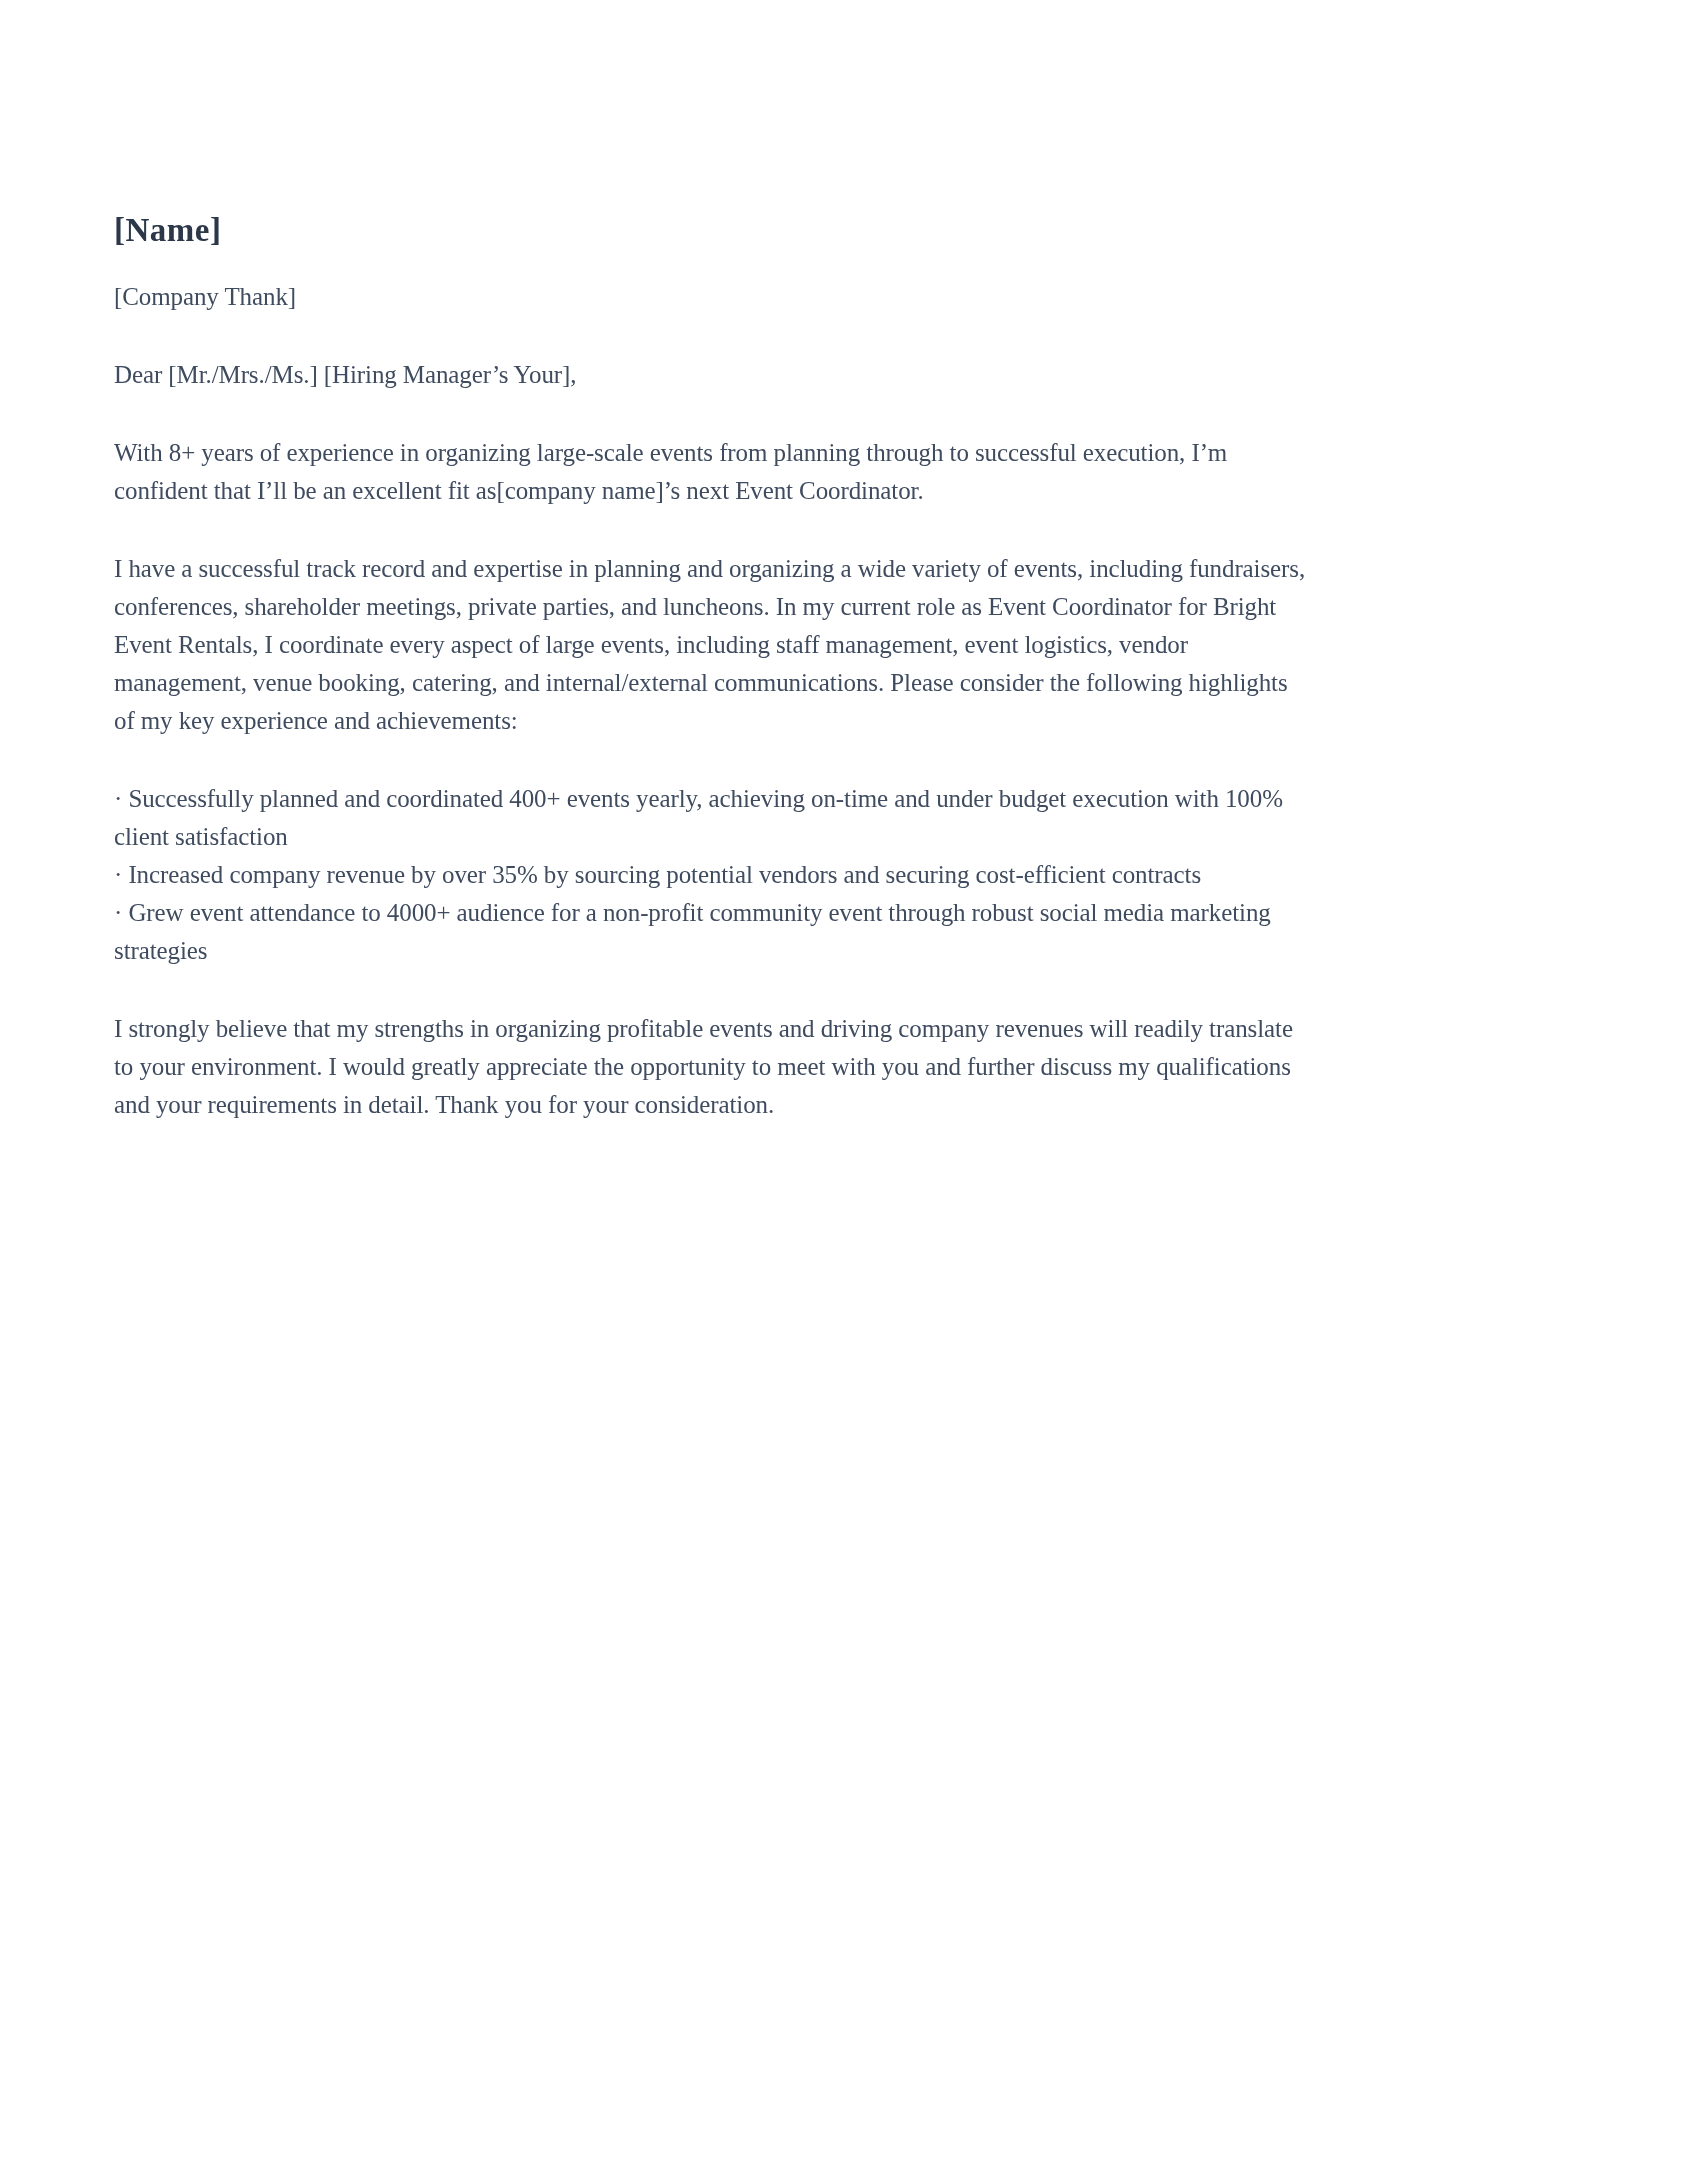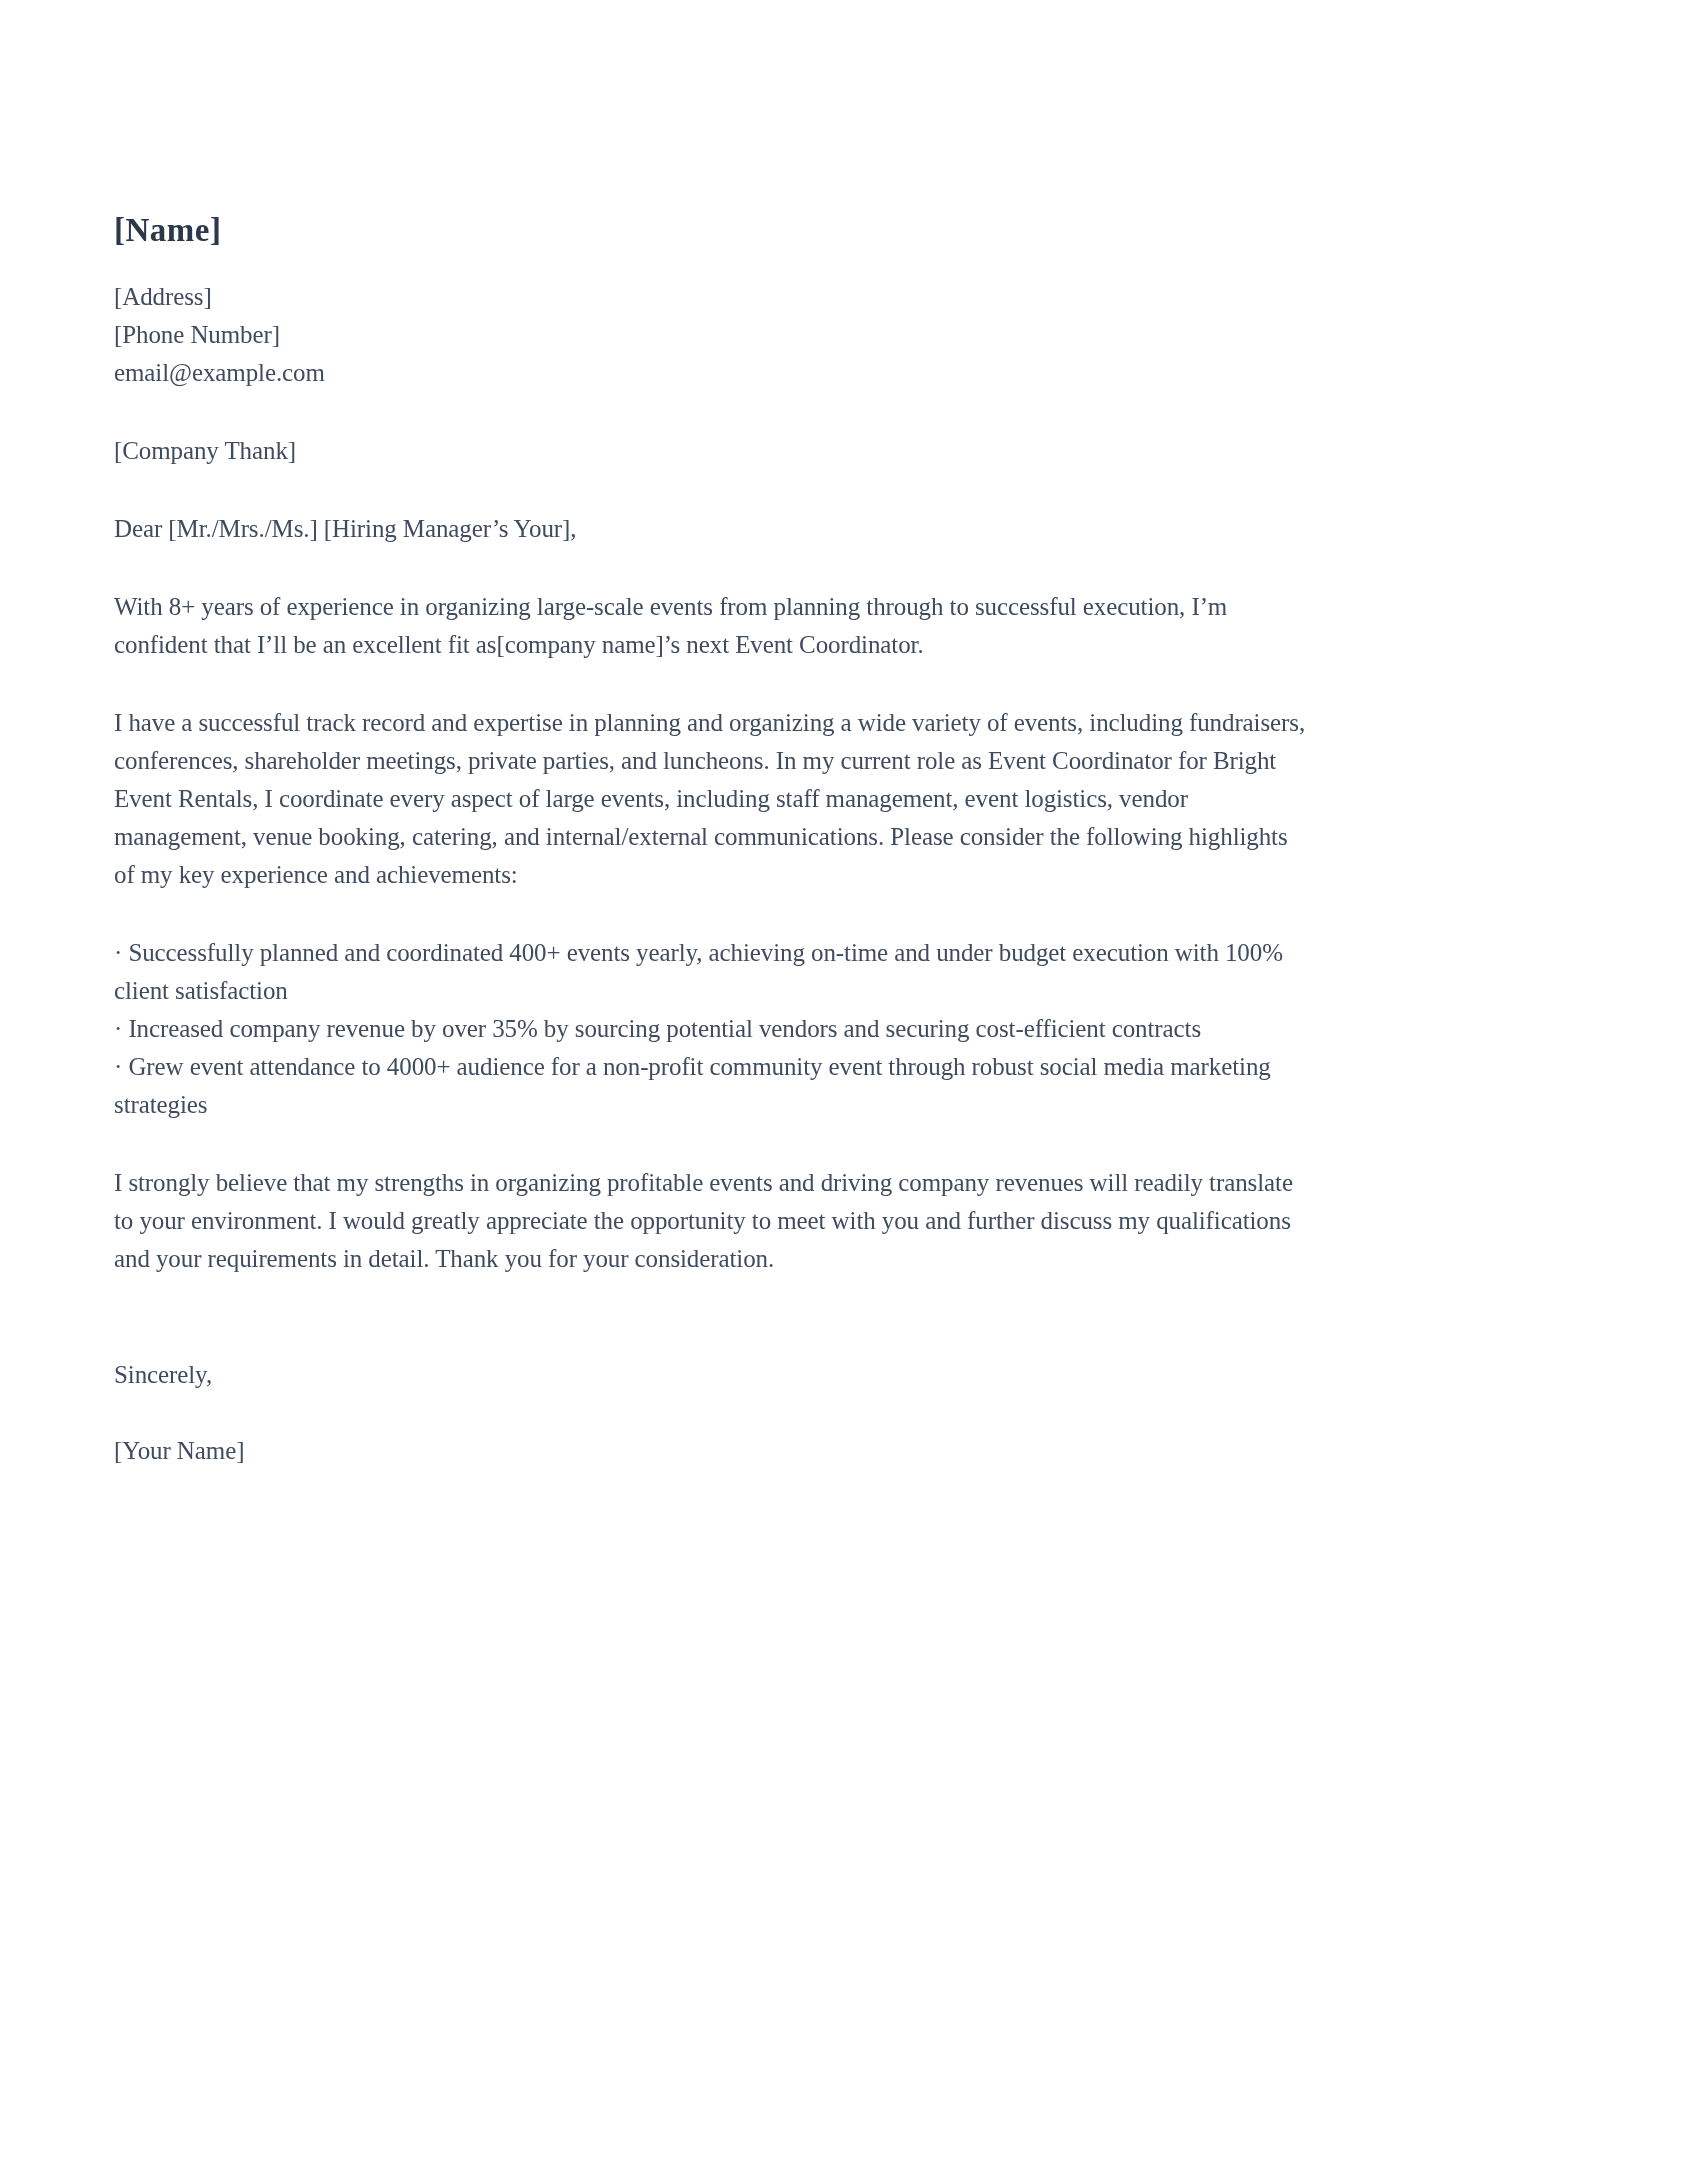--- a/index.html
+++ b/index.html
@@ -40,23 +40,20 @@
     display: block;
   }
 </style>
 </head>
 <body>
 
 <div class="page">
 
   <h1 class="sender-name">[Name]</h1>
 
-  <div class="block">[Address]
-[Phone Number]
-email@example.com</div>
 
 
   <p class="block">[Company Thank]</p>
 
   <p class="block">Dear [Mr./Mrs./Ms.] [Hiring Manager’s Your],</p>
 
   <p class="block">With 8+ years of experience in organizing large-scale events from planning through to successful execution, I’m
 confident that I’ll be an excellent fit as[company name]’s next Event Coordinator.</p>
 
   <p class="block">I have a successful track record and expertise in planning and organizing a wide variety of events, including fundraisers,
@@ -68,19 +65,15 @@
   <p class="block">· Successfully planned and coordinated 400+ events yearly, achieving on-time and under budget execution with 100%
 client satisfaction
 · Increased company revenue by over 35% by sourcing potential vendors and securing cost-efficient contracts
 · Grew event attendance to 4000+ audience for a non-profit community event through robust social media marketing
 strategies</p>
 
   <p class="block">I strongly believe that my strengths in organizing profitable events and driving company revenues will readily translate
 to your environment. I would greatly appreciate the opportunity to meet with you and further discuss my qualifications
 and your requirements in detail. Thank you for your consideration.</p>
 
-  <p class="block">
-    <span class="line">Sincerely,</span>
-    <span class="line">[Your Name]</span>
-  </p>
 
 </div>
 
 
 </body></html>

